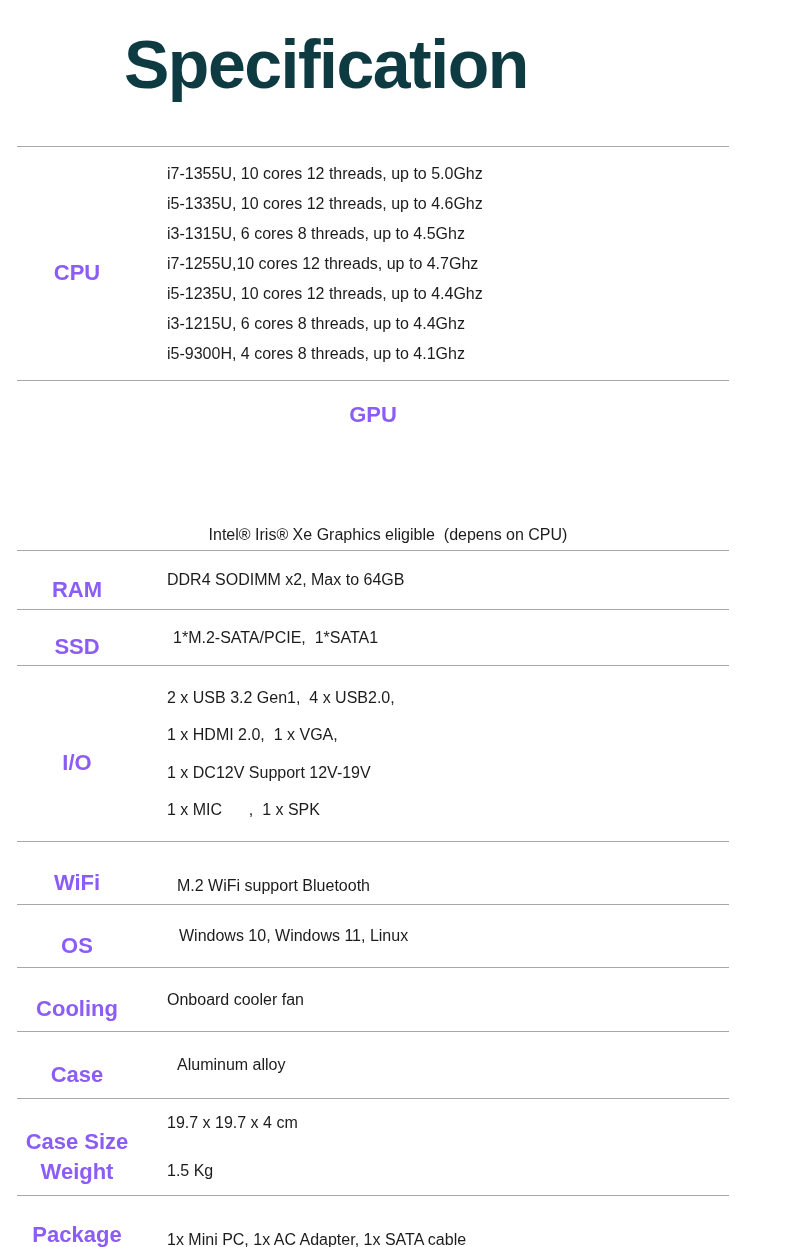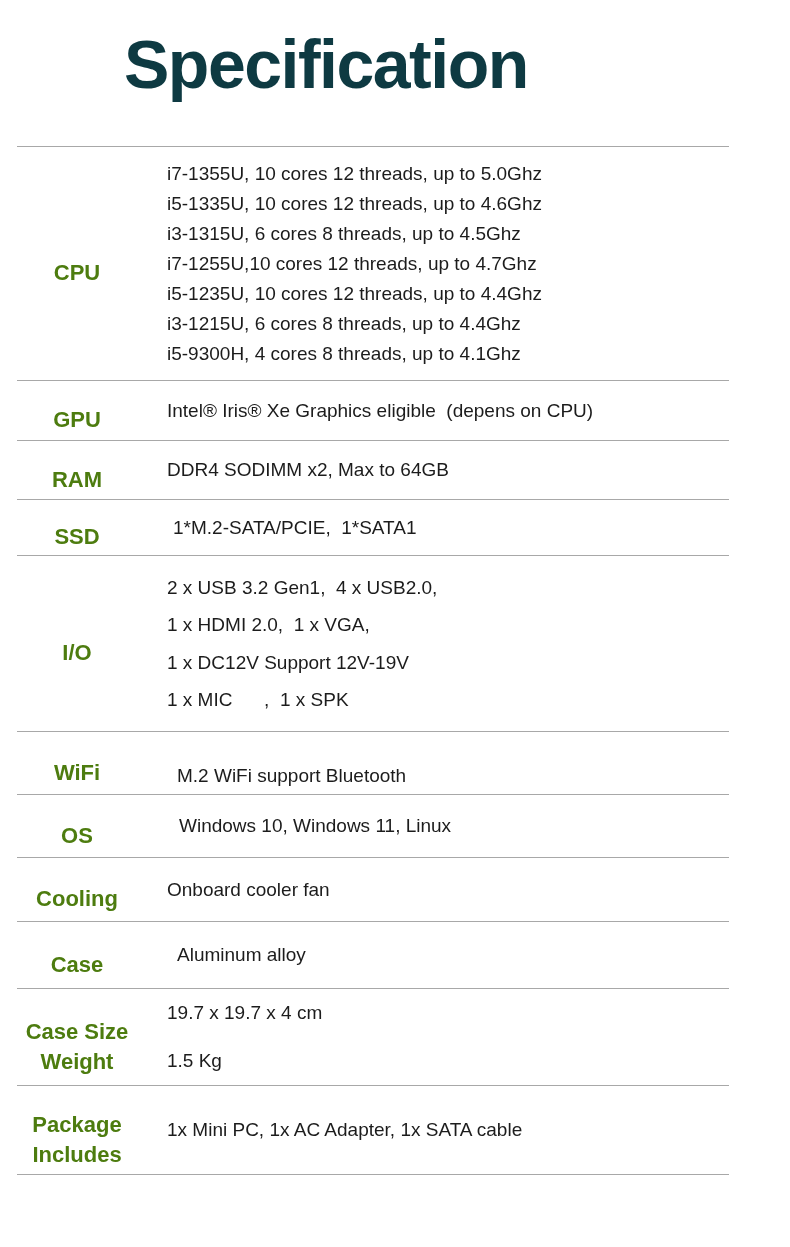--- a/index.html
+++ b/index.html
@@ -36,35 +36,35 @@
     align-items: center;
     border-bottom: 1px solid #a8a8a8;
   }
   .cell-label {
     width: 120px;
     flex: 0 0 120px;
     text-align: center;
     font-weight: 700;
     font-size: 22px;
     line-height: 30px;
-    color: #4d7c0f;
+    color: #8b5cf6;
     white-space: pre-wrap;
     margin-top: 19px;
   }
   .cell-value {
     flex: 1;
     padding-left: 30px;
-    font-size: 19px;
+    font-size: 16px;
     line-height: 30px;
     color: #1c1c1c;
     white-space: pre-wrap;
   }
 
   .row-cpu     { min-height: 234px; }
-  .row-gpu     { min-height: 60px; }
+  .row-gpu     { min-height: 60px; flex-direction: column; }
   .row-ram     { min-height: 59px; }
   .row-ssd     { min-height: 56px; }
   .row-ssd .cell-value  { padding-left: 36px; }
   .row-lan     { min-height: 61px; }
   .row-io      { min-height: 176px; }
   .row-io .cell-value   { line-height: 37.5px; }
   .row-wifi    { min-height: 63px; }
   .row-wifi .cell-value { padding-left: 40px; margin-top: 25px; }
   .row-os      { min-height: 63px; }
   .row-os .cell-value   { padding-left: 42px; }

